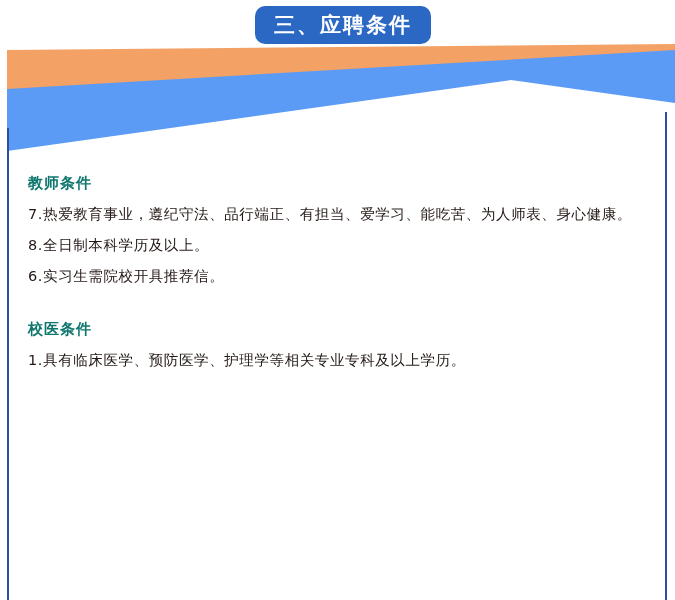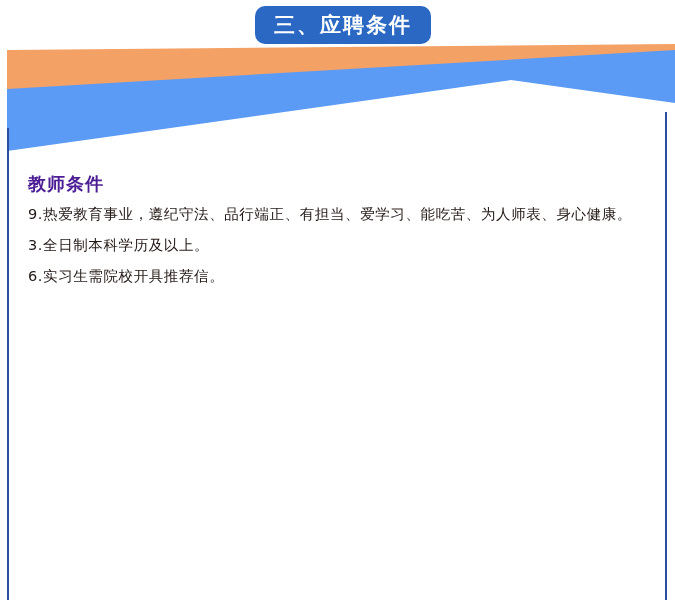--- a/index.html
+++ b/index.html
@@ -75,23 +75,23 @@
     left: 28px;
     top: 168px;
     width: 616px;
     z-index: 4;
   }
   .section { margin: 0; }
   .section + .section { margin-top: 22px; }
 
   .section-heading {
     font-family: "DejaVu Sans", "Liberation Sans", sans-serif;
-    font-size: 18px;
+    font-size: 15px;
     font-weight: bold;
-    color: #4c1d95;
+    color: #0f766e;
     line-height: 31px;
     margin: 0 0 0 0;
     letter-spacing: 1px;
   }
   .item-list {
     list-style: none;
     margin: 0;
     padding: 0;
   }
   .item {
@@ -124,25 +124,27 @@
 
   <div id="title-badge">
     <span class="title-text">三、应聘条件</span>
   </div>
 
   <div id="content">
 
     <div class="section">
       <div class="section-heading">教师条件</div>
       <div class="item-list">
-        <p class="item">9.热爱教育事业，遵纪守法、品行端正、有担当、爱学习、能吃苦、为人师表、身心健康。</p>
-        <p class="item">3.全日制本科学历及以上。</p>
+        <p class="item">7.热爱教育事业，遵纪守法、品行端正、有担当、爱学习、能吃苦、为人师表、身心健康。</p>
+        <p class="item">8.全日制本科学历及以上。</p>
         <p class="item">6.实习生需院校开具推荐信。</p>
       </div>
     </div>
 
     <div class="section">
+      <div class="section-heading">校医条件</div>
       <div class="item-list">
+        <p class="item">1.具有临床医学、预防医学、护理学等相关专业专科及以上学历。</p>
       </div>
     </div>
 
   </div>
 </div>
 
 </body></html>

